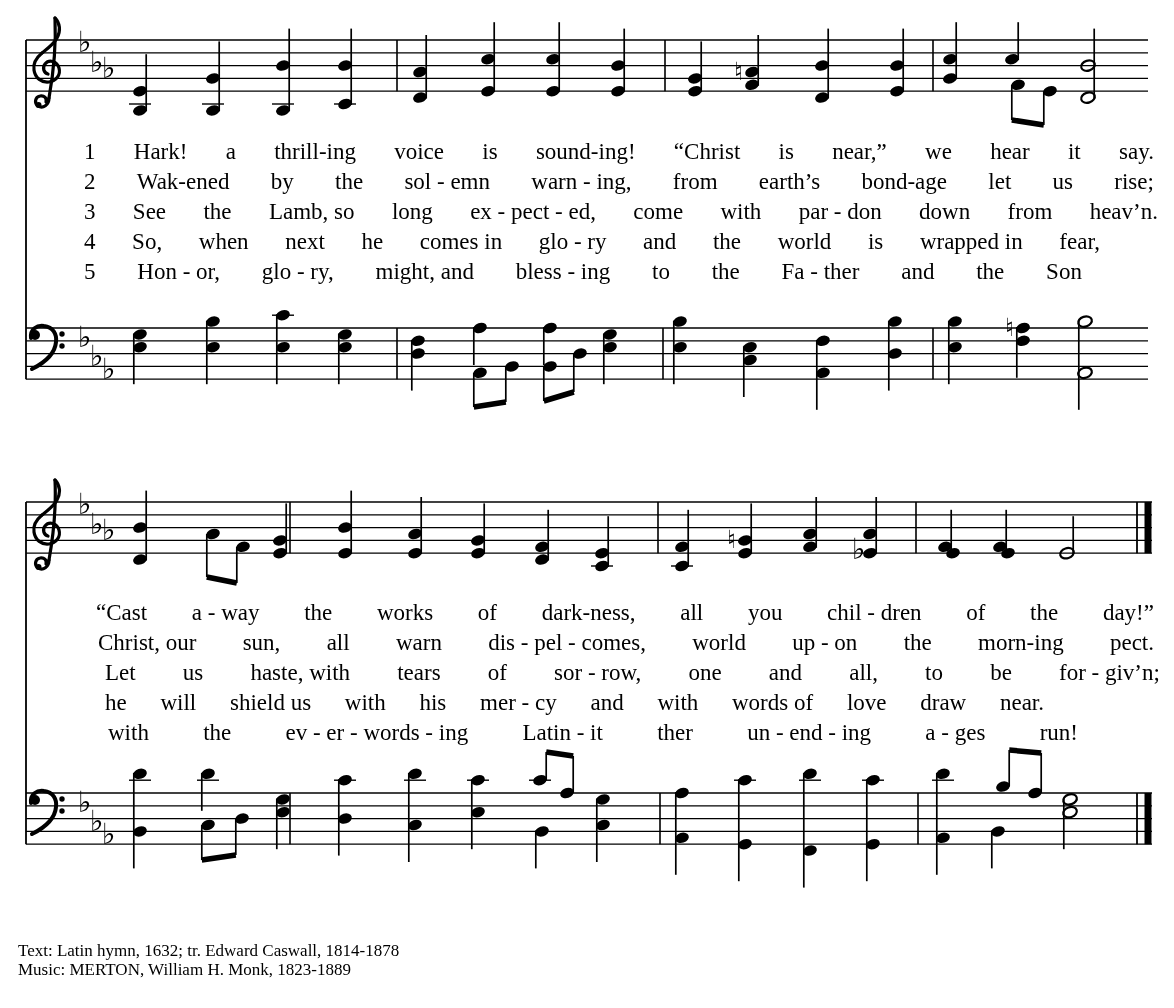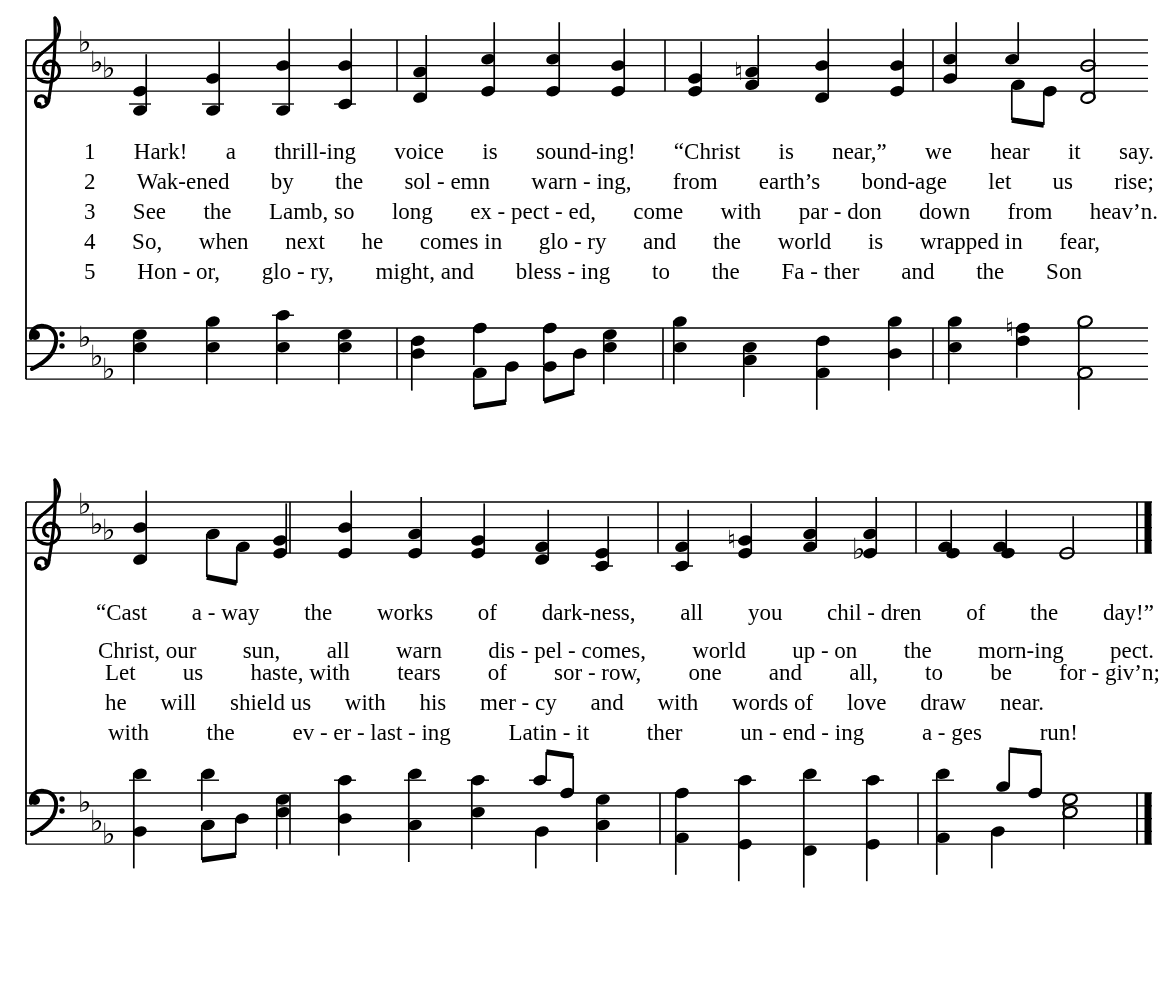--- a/index.html
+++ b/index.html
@@ -340,19 +340,21 @@
     </svg></div>
 <div id="verses-1">
     <div class="verse-row" style="top: 139px; left: 84px; width: 1070px;"><span class="vnum">1</span><span class="tok">Hark!</span><span class="tok">a</span><span class="tok">thrill-ing</span><span class="tok">voice</span><span class="tok">is</span><span class="tok">sound-ing!</span><span class="tok">“Christ</span><span class="tok">is</span><span class="tok">near,”</span><span class="tok">we</span><span class="tok">hear</span><span class="tok">it</span><span class="tok">say.</span></div>
     <div class="verse-row" style="top: 169px; left: 84px; width: 1070px;"><span class="vnum">2</span><span class="tok">Wak-ened</span><span class="tok">by</span><span class="tok">the</span><span class="tok">sol - emn</span><span class="tok">warn - ing,</span><span class="tok">from</span><span class="tok">earth’s</span><span class="tok">bond-age</span><span class="tok">let</span><span class="tok">us</span><span class="tok">rise;</span></div>
     <div class="verse-row" style="top: 199px; left: 84px; width: 1074px;"><span class="vnum">3</span><span class="tok">See</span><span class="tok">the</span><span class="tok">Lamb, so</span><span class="tok">long</span><span class="tok">ex - pect - ed,</span><span class="tok">come</span><span class="tok">with</span><span class="tok">par - don</span><span class="tok">down</span><span class="tok">from</span><span class="tok">heav’n.</span></div>
     <div class="verse-row" style="top: 229px; left: 84px; width: 1016px;"><span class="vnum">4</span><span class="tok">So,</span><span class="tok">when</span><span class="tok">next</span><span class="tok">he</span><span class="tok">comes in</span><span class="tok">glo - ry</span><span class="tok">and</span><span class="tok">the</span><span class="tok">world</span><span class="tok">is</span><span class="tok">wrapped in</span><span class="tok">fear,</span></div>
     <div class="verse-row" style="top: 259px; left: 84px; width: 998px;"><span class="vnum">5</span><span class="tok">Hon - or,</span><span class="tok">glo - ry,</span><span class="tok">might, and</span><span class="tok">bless - ing</span><span class="tok">to</span><span class="tok">the</span><span class="tok">Fa - ther</span><span class="tok">and</span><span class="tok">the</span><span class="tok">Son</span></div>
   </div>
 <div id="verses-2">
     <div class="verse-row" style="top: 600px; left: 96px; width: 1058px;"><span class="tok">“Cast</span><span class="tok">a - way</span><span class="tok">the</span><span class="tok">works</span><span class="tok">of</span><span class="tok">dark-ness,</span><span class="tok">all</span><span class="tok">you</span><span class="tok">chil - dren</span><span class="tok">of</span><span class="tok">the</span><span class="tok">day!”</span></div>
-    <div class="verse-row" style="top: 630px; left: 98px; width: 1056px; margin-top: 8px;"><span class="tok">Christ, our</span><span class="tok">sun,</span><span class="tok">all</span><span class="tok">warn</span><span class="tok">dis - pel - comes,</span><span class="tok">world</span><span class="tok">up - on</span><span class="tok">the</span><span class="tok">morn-ing</span><span class="tok">pect.</span></div>
+    <div class="verse-row" style="top: 630px; left: 98px; width: 1056px;"><span class="tok">Christ, our</span><span class="tok">sun,</span><span class="tok">all</span><span class="tok">warn</span><span class="tok">dis - pel - comes,</span><span class="tok">world</span><span class="tok">up - on</span><span class="tok">the</span><span class="tok">morn-ing</span><span class="tok">pect.</span></div>
     <div class="verse-row" style="top: 660px; left: 105px; width: 1055px;"><span class="tok">Let</span><span class="tok">us</span><span class="tok">haste, with</span><span class="tok">tears</span><span class="tok">of</span><span class="tok">sor - row,</span><span class="tok">one</span><span class="tok">and</span><span class="tok">all,</span><span class="tok">to</span><span class="tok">be</span><span class="tok">for - giv’n;</span></div>
     <div class="verse-row" style="top: 690px; left: 105px; width: 939px;"><span class="tok">he</span><span class="tok">will</span><span class="tok">shield us</span><span class="tok">with</span><span class="tok">his</span><span class="tok">mer - cy</span><span class="tok">and</span><span class="tok">with</span><span class="tok">words of</span><span class="tok">love</span><span class="tok">draw</span><span class="tok">near.</span></div>
-    <div class="verse-row" style="top: 720px; left: 108px; width: 970px;"><span class="tok">with</span><span class="tok">the</span><span class="tok">ev - er - last - ing</span><span class="tok">Latin - it</span><span class="tok">ther</span><span class="tok">un - end - ing</span><span class="tok">a - ges</span><span class="tok">run!</span></div>
+    <div class="verse-row" style="top: 720px; left: 108px; width: 970px;"><span class="tok">with</span><span class="tok">the</span><span class="tok">ev - er - words - ing</span><span class="tok">Latin - it</span><span class="tok">ther</span><span class="tok">un - end - ing</span><span class="tok">a - ges</span><span class="tok">run!</span></div>
   </div>
 <div id="credits">
+  <div>Text: Latin hymn, 1632; tr. Edward Caswall, 1814-1878</div>
+  <div>Music: MERTON, William H. Monk, 1823-1889</div>
 </div>
 
 </body></html>

